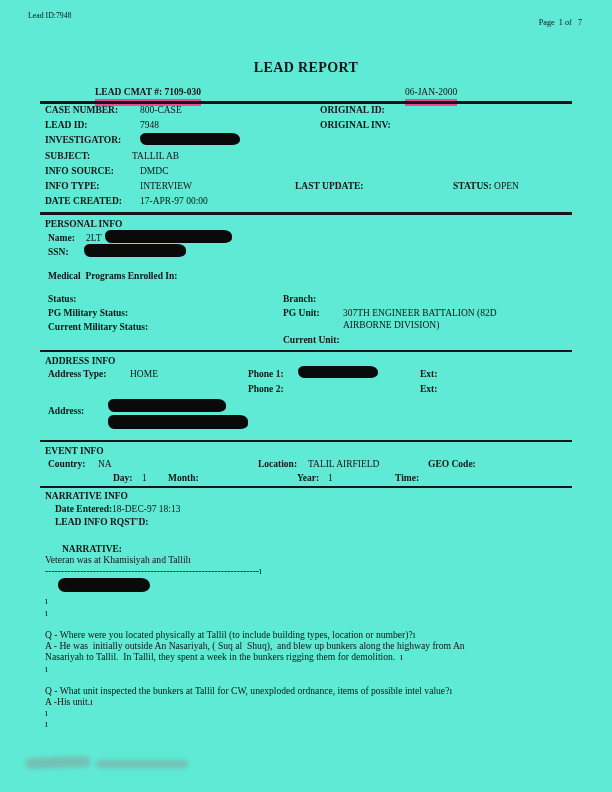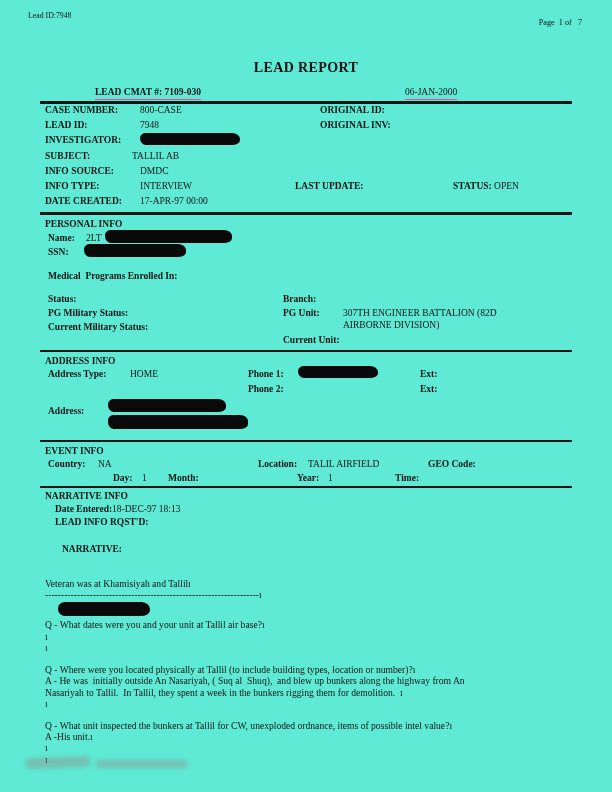--- a/index.html
+++ b/index.html
@@ -13,27 +13,27 @@
     background:#5eead4;color:#141414;overflow:hidden;
   }
   .t{position:absolute;font-size:9.5px;line-height:11px;white-space:pre;}
   .b{font-weight:bold;}
   .hdr{font-size:7.8px;}
   .pgnum{right:30px;font-size:8.2px;}
   .title{
     position:absolute;left:0;right:0;top:60px;text-align:center;
     font-size:14px;font-weight:bold;letter-spacing:.4px;
   }
-  .ul{border-bottom:1px solid #ec4899;padding-bottom:1px;}
+  .ul{border-bottom:7px solid #ec4899;padding-bottom:1px;}
   .hr{position:absolute;left:40px;width:532px;background:#161616;}
   .redact{
     position:absolute;background:#0a0a0a;
     border-radius:6px 8px 7px 6px / 5px 6px 5px 7px;
   }
-  .narrative{position:absolute;left:45px;top:554px;width:540px;margin-top:24px;}
+  .narrative{position:absolute;left:45px;top:554px;width:540px;}
   .nline{height:11.2px;line-height:11.2px;font-size:9.6px;white-space:pre;}
   .nblobline{height:19px;}
   .nblob{
     display:inline-block;width:92px;height:14px;margin-left:13px;margin-top:2px;
     background:#0a0a0a;border-radius:7px 9px 8px 7px / 6px 7px 6px 7px;
   }
   .smudge{position:absolute;background:#8f8f8f;filter:blur(2px);opacity:.45;border-radius:4px;}
 </style>
 </head>
 <body>
@@ -141,21 +141,20 @@
   <span class="t" style="left:55px;top:504px"><span class="b">Date Entered:</span><span>18-DEC-97 18:13</span></span>
 
   <span class="t b" style="left:55px;top:517px">LEAD INFO RQST'D:</span>
 
   <span class="t b" style="left:62px;top:544px">NARRATIVE:</span>
 
   <div class="narrative">
     <div class="nline">Veteran was at Khamisiyah and Tallilı</div>
     <div class="nline">-------------------------------------------------------------------ı</div>
     <div class="nline nblobline"><span class="nblob"></span></div>
-    <div class="nline">Q - What dates were you and your unit at Tallil air base?ı</div>
     <div class="nline">ı</div>
     <div class="nline">ı</div>
     <div class="nline"></div>
     <div class="nline">Q - Where were you located physically at Tallil (to include building types, location or number)?ı</div>
     <div class="nline">A - He was  initially outside An Nasariyah, ( Suq al  Shuq),  and blew up bunkers along the highway from An</div>
     <div class="nline">Nasariyah to Tallil.  In Tallil, they spent a week in the bunkers rigging them for demolition.  ı</div>
     <div class="nline">ı</div>
     <div class="nline"></div>
     <div class="nline">Q - What unit inspected the bunkers at Tallil for CW, unexploded ordnance, items of possible intel value?ı</div>
     <div class="nline">A -His unit.ı</div>

